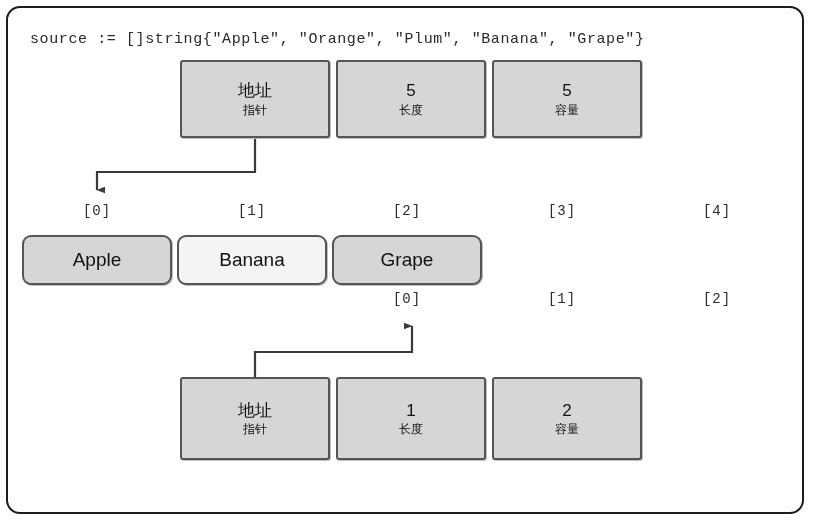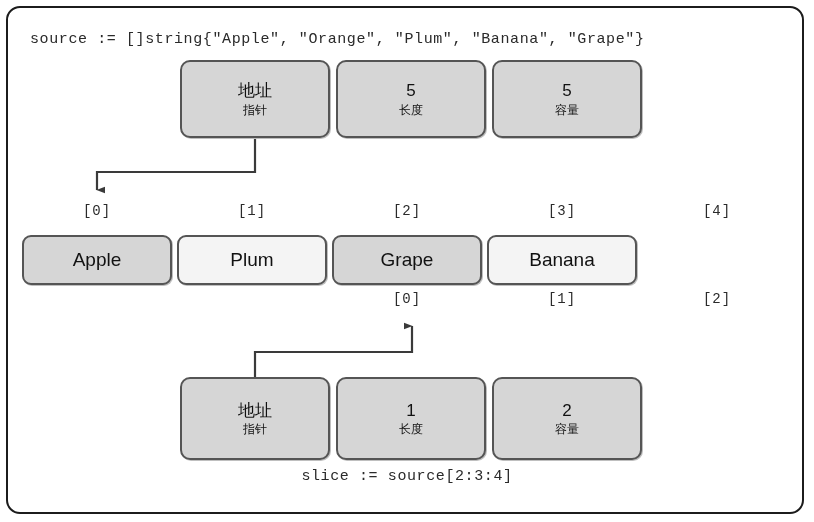--- a/index.html
+++ b/index.html
@@ -55,21 +55,21 @@
 
   
   .header-row {
     position: absolute;
     display: flex;
     gap: 6px;
   }
   .hdr-box {
     box-sizing: border-box;
     border: 2px solid #555555;
-    border-radius: 10px;
+    border-radius: 3px;
     background: #d6d6d6;
     display: flex;
     flex-direction: column;
     align-items: center;
     justify-content: center;
     color: #111111;
     box-shadow: 1px 1px 0 rgba(0,0,0,0.25);
   }
   .hdr-main {
     font-size: 17px;
@@ -175,23 +175,22 @@
   <div class="index-row" id="index-row-source">
     <div class="index-label">[0]</div>
     <div class="index-label">[1]</div>
     <div class="index-label">[2]</div>
     <div class="index-label">[3]</div>
     <div class="index-label">[4]</div>
   </div>
 
   <div id="array-row">
     <div class="cell shade-dark">Apple</div>
-    <div class="cell shade-light">Plum</div>
+    <div class="cell shade-light">Banana</div>
     <div class="cell shade-dark">Grape</div>
-    <div class="cell shade-light">Banana</div>
   </div>
 
   <div class="index-row" id="index-row-slice">
     <div class="index-label blank"></div>
     <div class="index-label blank"></div>
     <div class="index-label">[0]</div>
     <div class="index-label">[1]</div>
     <div class="index-label">[2]</div>
   </div>
 
@@ -203,21 +202,20 @@
     <div class="hdr-box">
       <div class="hdr-main">1</div>
       <div class="hdr-sub">长度</div>
     </div>
     <div class="hdr-box">
       <div class="hdr-main">2</div>
       <div class="hdr-sub">容量</div>
     </div>
   </div>
 
-  <div class="code code-bottom">slice := source[2:3:4]</div>
 
   <svg class="connector" viewBox="0 0 814 522">
     <defs>
       <marker id="arrowhead-down" markerWidth="9" markerHeight="9" refX="4.5" refY="8" orient="auto" markerUnits="userSpaceOnUse">
         <path d="M 1.2 0 L 4.5 8.6 L 7.8 0 Z" fill="#3a3a3a"></path>
       </marker>
       <marker id="arrowhead-up" markerWidth="9" markerHeight="9" refX="4.5" refY="8" orient="auto" markerUnits="userSpaceOnUse">
         <path d="M 1.2 0 L 4.5 8.6 L 7.8 0 Z" fill="#3a3a3a"></path>
       </marker>
     </defs>

